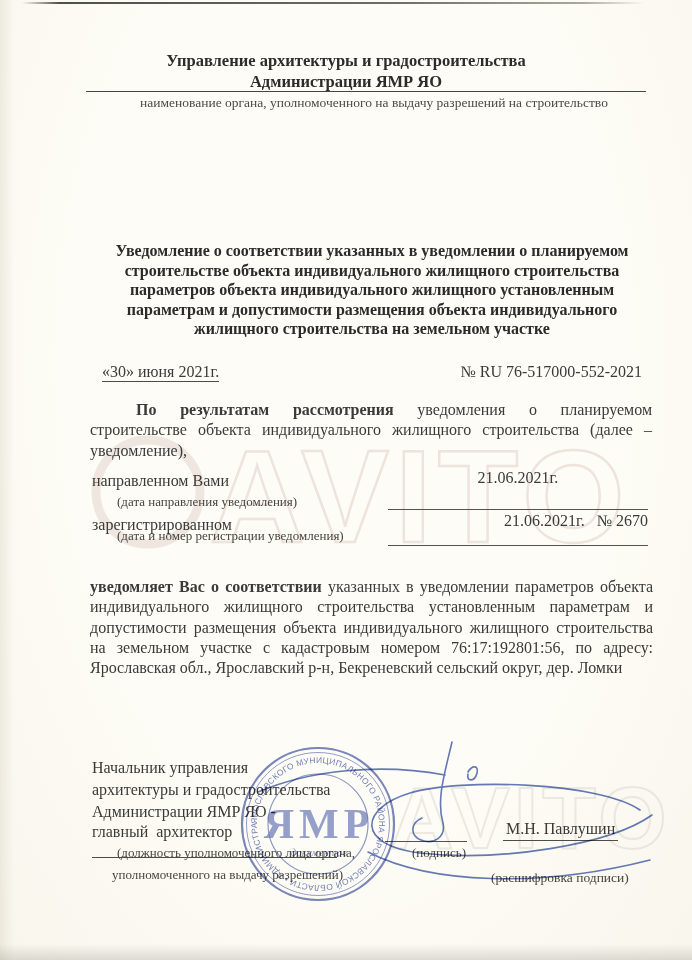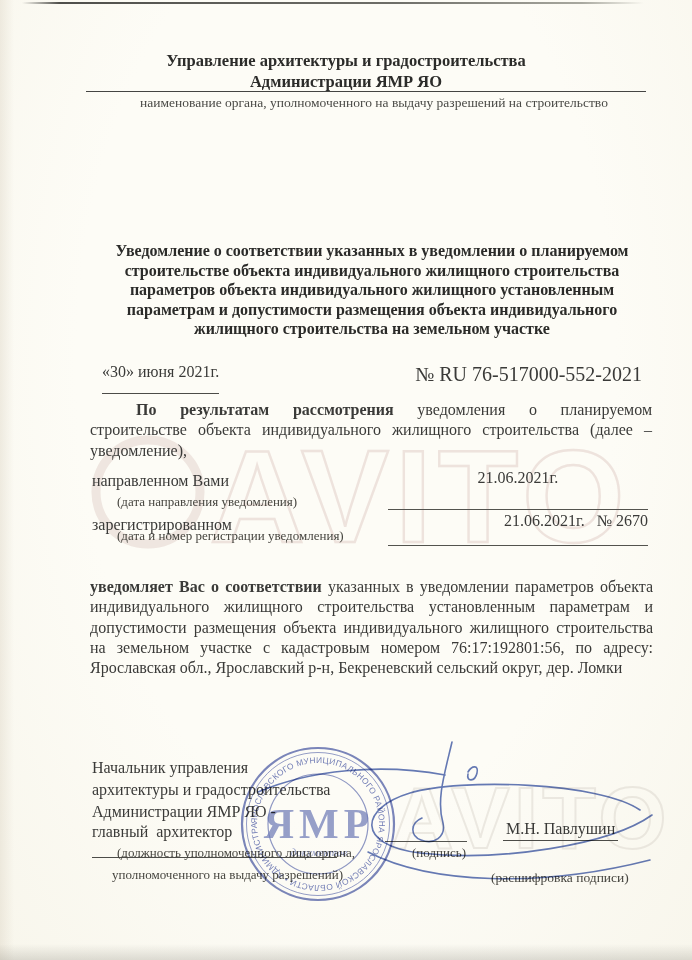--- a/index.html
+++ b/index.html
@@ -19,22 +19,22 @@
   .abs{position:absolute;}
   .center{text-align:center;}
   .b{font-weight:bold;}
   .i{}
   .small{font-size:13px;color:#46453f;margin-left:20px;}
   .header-org{top:50px;left:66px;width:560px;font-weight:bold;font-size:16.5px;line-height:21px;color:#2c2c2a;}
   .header-rule{top:91px;left:86px;width:560px;border-top:1.4px solid #454543;}
   .header-caption{top:95px;left:86px;width:576px;font-size:13.5px;color:#4a4a46;}
   .doc-title{top:241px;left:92px;width:560px;font-weight:bold;font-size:16px;line-height:19.5px;color:#2b2b29;white-space:pre-line;}
   .date-left{top:363px;left:102px;font-size:16px;}
-  .date-left span{border-bottom:1px solid #4c4c48;padding-bottom:13px;}
-  .doc-number{top:363px;right:50px;font-size:20px;}
+  .date-left span{border-bottom:1px solid #4c4c48;padding-bottom:1px;}
+  .doc-number{top:363px;right:50px;font-size:16px;}
   .para{font-size:16px;line-height:20.3px;text-align:justify;}
   .para1{top:400px;left:90px;width:562px;text-indent:46px;}
   .para2{top:577px;left:90px;width:563px;}
   .fld-label1{top:472px;left:92px;font-size:16px;}
   .fld-value1{top:469px;left:388px;width:260px;text-align:center;font-size:16px;}
   .fld-line1{top:509px;left:388px;width:260px;border-top:1.1px solid #53534e;}
   .fld-cap1{top:494px;left:97px;}
   .fld-label2{top:516px;left:92px;font-size:16px;}
   .fld-value2{top:512px;left:388px;width:260px;text-align:right;font-size:16px;white-space:pre;}
   .fld-line2{top:545px;left:388px;width:260px;border-top:1.1px solid #53534e;}

